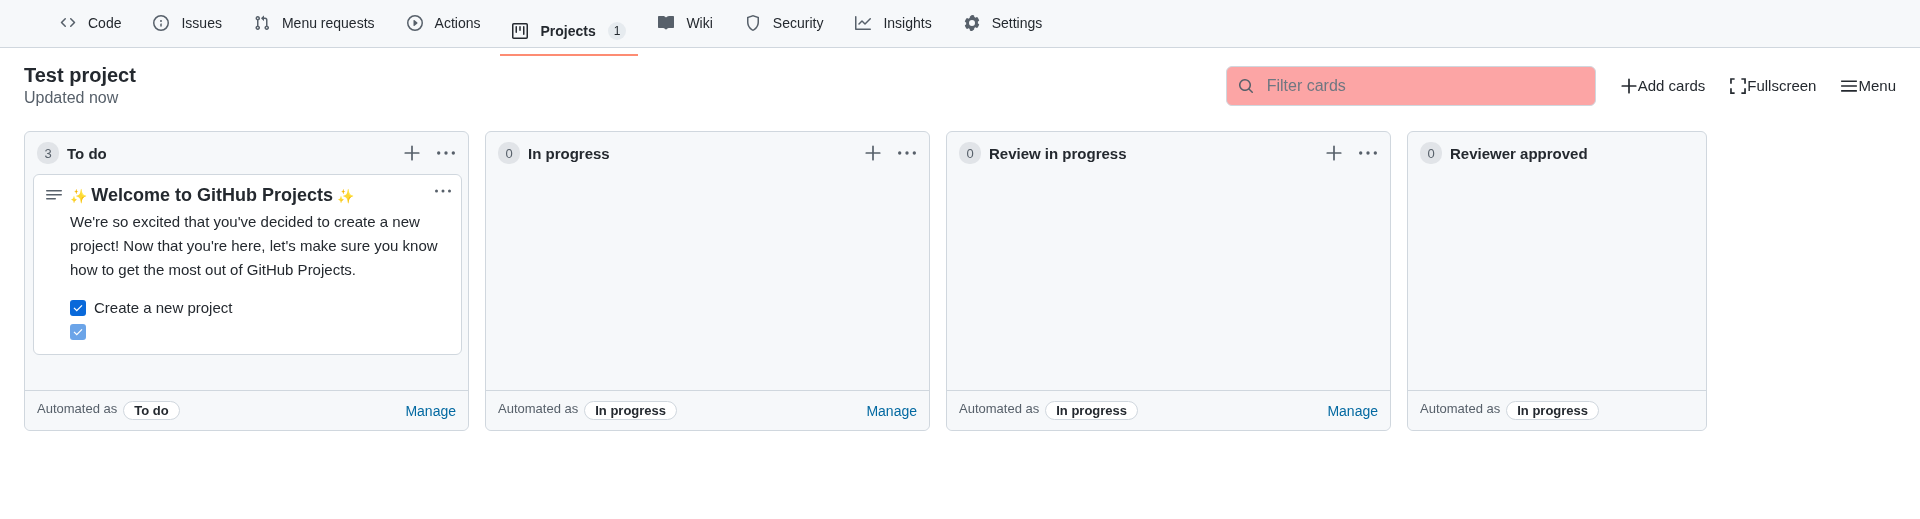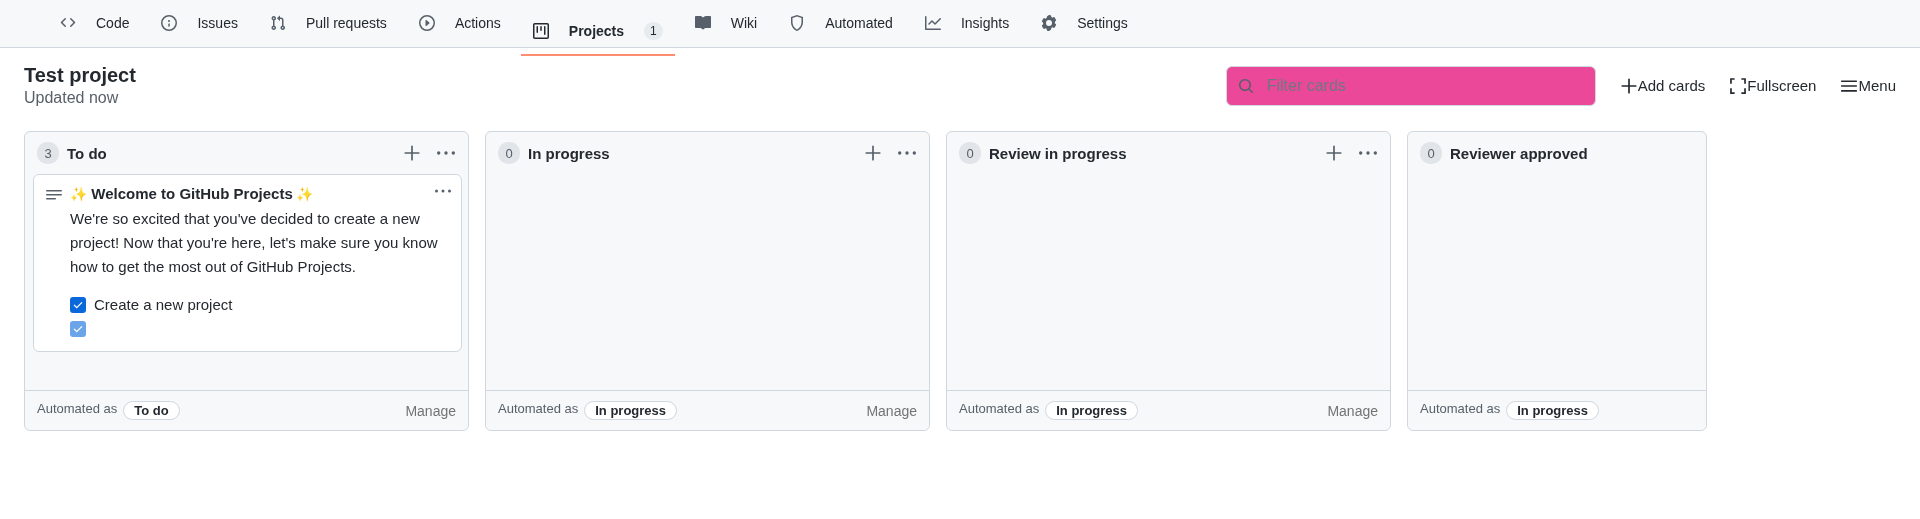--- a/index.html
+++ b/index.html
@@ -1,33 +1,33 @@
 <!DOCTYPE html>
 <html><head>
 <meta charset="utf-8">
 <style>
   * { box-sizing: border-box; margin: 0; padding: 0; font-family: -apple-system, BlinkMacSystemFont, "Segoe UI", Helvetica, Arial, sans-serif; }
   body { background: #ffffff; color: #24292f; font-size: 14px; overflow-x: hidden; }
 
   
   .repo-nav { display: flex; align-items: center; padding: 0 16px; background: #f6f8fa; border-bottom: 1px solid #d0d7de; height: 48px; gap: 8px; padding-left: 48px; }
-  .repo-nav-item { display: flex; align-items: center; gap: 20px; padding: 0 12px; height: 48px; color: #24292f; cursor: pointer; border-bottom: 2px solid transparent; font-size: 14px; }
+  .repo-nav-item { display: flex; align-items: center; gap: 12px; padding: 0 12px; height: 48px; color: #24292f; cursor: pointer; border-bottom: 2px solid transparent; font-size: 14px; }
   .repo-nav-item.active { border-bottom: 2px solid #fd8c73; font-weight: 600; margin-top: 16px; }
   .repo-nav-item .icon { width: 16px; height: 16px; display: inline-flex; align-items: center; justify-content: center; }
   .repo-nav-item .icon svg { fill: #57606a; }
   .repo-nav-item.active .icon svg { fill: #24292f; }
   .counter { background: #d0d7de66; border-radius: 10px; padding: 0 6px; font-size: 12px; line-height: 18px; min-width: 18px; text-align: center; color: #24292f; font-weight: 400; }
 
   
   .project-header { display: flex; align-items: center; justify-content: space-between; padding: 16px 24px 8px 24px; }
   .project-title-block h1 { font-size: 20px; font-weight: 600; margin-bottom: 2px; }
   .project-title-block .updated { color: #57606a; font-size: 16px; }
   .header-actions { display: flex; align-items: center; gap: 24px; }
   .filter-wrap { position: relative; }
-  .filter-input { width: 370px; height: 40px; border: 1px solid #d0d7de; border-radius: 6px; padding: 0 12px 0 40px; font-size: 16px; color: #24292f; background: #ec4899; }
+  .filter-input { width: 370px; height: 40px; border: 1px solid #d0d7de; border-radius: 6px; padding: 0 12px 0 40px; font-size: 16px; color: #24292f; background: #fca5a5; }
   .filter-input::placeholder { color: #6e7781; }
   .filter-icon { position: absolute; left: 12px; top: 50%; transform: translateY(-50%); width: 16px; height: 16px; }
   .filter-icon svg { fill: #57606a; }
   .hdr-action { display: flex; align-items: center; color: #24292f; cursor: pointer; font-size: 15px; }
   .hdr-action .icon { width: 18px; height: 18px; display: inline-flex; }
   .hdr-action .icon svg { fill: #24292f; }
 
   
   .board { display: flex; gap: 16px; padding: 16px 0 0 24px; align-items: flex-start; overflow-x: hidden; }
   .column { width: 445px; flex-shrink: 0; background: #f6f8fa; border: 1px solid #d0d7de; border-radius: 6px; display: flex; flex-direction: column; height: 300px; }
@@ -41,34 +41,34 @@
 
   .col-body { flex: 1; overflow-y: auto; padding: 0 6px 6px 8px; position: relative; }
   .col-body.scroll::-webkit-scrollbar { width: 14px; }
   .col-body.scroll::-webkit-scrollbar-track { background: #f6f8fa; }
   .col-body.scroll::-webkit-scrollbar-thumb { background: #c8ccd0; border-radius: 7px; border: 3px solid #f6f8fa; }
 
   .card { background: #ffffff; border: 1px solid #d0d7de; border-radius: 6px; padding: 10px 12px; margin-bottom: 8px; position: relative; }
   .card-head { display: flex; gap: 8px; }
   .card-head .note-icon { width: 16px; height: 16px; flex-shrink: 0; margin-top: 2px; }
   .card-head .note-icon svg { fill: #57606a; }
-  .card-title { font-weight: 600; font-size: 15px; display: inline; }
+  .card-title { font-weight: 600; font-size: 18px; display: inline; }
   .sparkle { display: inline-block; font-size: 14px; }
   .card-menu { position: absolute; right: 10px; top: 8px; cursor: pointer; }
   .card-menu svg { fill: #57606a; }
   .card-body { margin-left: 24px; margin-top: 4px; font-size: 15px; line-height: 1.6; color: #24292f; }
   .checklist { margin-top: 14px; text-align: right; }
   .check-item { display: flex; align-items: center; gap: 8px; margin-bottom: 4px; font-size: 15px; }
   .checkbox { width: 16px; height: 16px; background: #0969da; border-radius: 3px; display: inline-flex; align-items: center; justify-content: center; flex-shrink: 0; }
   .checkbox svg { fill: #ffffff; width: 10px; height: 10px; }
 
   .col-footer { display: flex; align-items: center; justify-content: space-between; padding: 10px 12px; border-top: 1px solid #d0d7de; font-size: 13px; background: #f6f8fa; border-radius: 0 0 6px 6px; }
   .automation { color: #57606a; display: flex; align-items: flex-start; gap: 6px; }
   .automation .pill { background: #ffffff; border: 1px solid #d0d7de; border-radius: 12px; padding: 1px 10px; font-size: 13px; color: #24292f; font-weight: 600; }
-  .manage-link { color: #737373; font-size: 14px; cursor: pointer; }
+  .manage-link { color: #0369a1; font-size: 14px; cursor: pointer; }
 </style>
 </head>
 <body>
 
 <nav class="repo-nav">
   <div class="repo-nav-item">
     <span class="icon">
         <svg viewBox="0 0 16 16">
           <path d="M4.72 3.22a.75.75 0 011.06 1.06L2.56 7.5l3.22 3.22a.75.75 0 11-1.06 1.06L.97 8.03a.75.75 0 010-1.06l3.75-3.75zm6.56 0a.75.75 0 10-1.06 1.06l3.22 3.22-3.22 3.22a.75.75 0 101.06 1.06l3.75-3.75a.75.75 0 000-1.06l-3.75-3.75z"></path>
         </svg>
@@ -82,21 +82,21 @@
         </svg>
       </span>
     <span>Issues</span>
   </div>
   <div class="repo-nav-item">
     <span class="icon">
         <svg viewBox="0 0 16 16">
           <path d="M7.177 3.073L9.573.677A.25.25 0 0110 .854v4.792a.25.25 0 01-.427.177L7.177 3.427a.25.25 0 010-.354zM3.75 2.5a.75.75 0 100 1.5.75.75 0 000-1.5zm-2.25.75a2.25 2.25 0 113 2.122v5.256a2.251 2.251 0 11-1.5 0V5.372A2.25 2.25 0 011.5 3.25zM11 2.5h-1V4h1a1 1 0 011 1v5.628a2.251 2.251 0 101.5 0V5A2.5 2.5 0 0011 2.5zm1 10.25a.75.75 0 111.5 0 .75.75 0 01-1.5 0zM3.75 12a.75.75 0 100 1.5.75.75 0 000-1.5z"></path>
         </svg>
       </span>
-    <span>Pull requests</span>
+    <span>Menu requests</span>
   </div>
   <div class="repo-nav-item">
     <span class="icon">
         <svg viewBox="0 0 16 16">
           <path d="M8 0a8 8 0 100 16A8 8 0 008 0zM1.5 8a6.5 6.5 0 1113 0 6.5 6.5 0 01-13 0zm5-2.5a.5.5 0 01.79-.407l3 2.5a.5.5 0 010 .814l-3 2.5A.5.5 0 016.5 10.5v-5z" fill-rule="evenodd"></path>
         </svg>
       </span>
     <span>Actions</span>
   </div>
   <div class="repo-nav-item active">
@@ -115,21 +115,21 @@
         </svg>
       </span>
     <span>Wiki</span>
   </div>
   <div class="repo-nav-item">
     <span class="icon">
         <svg viewBox="0 0 16 16">
           <path d="M8 0l6 2v5c0 4.5-3 8-6 9-3-1-6-4.5-6-9V2l6-2zm0 1.6L3.5 3.1v3.9c0 3.6 2.3 6.5 4.5 7.4 2.2-.9 4.5-3.8 4.5-7.4V3.1L8 1.6z" fill-rule="evenodd"></path>
         </svg>
       </span>
-    <span>Automated</span>
+    <span>Security</span>
   </div>
   <div class="repo-nav-item">
     <span class="icon">
         <svg viewBox="0 0 16 16">
           <path d="M1.5 1.75a.75.75 0 00-1.5 0v12.5c0 .414.336.75.75.75h14.5a.75.75 0 000-1.5H1.5V1.75zm14.28 2.53a.75.75 0 00-1.06-1.06L10 7.94 7.53 5.47a.75.75 0 00-1.06 0l-3 3a.75.75 0 001.06 1.06L7 7.06l2.47 2.47a.75.75 0 001.06 0l5.25-5.25z"></path>
         </svg>
       </span>
     <span>Insights</span>
   </div>
   <div class="repo-nav-item">

